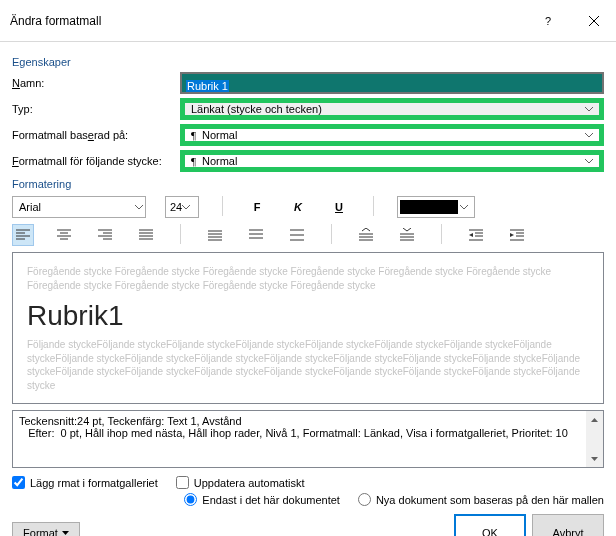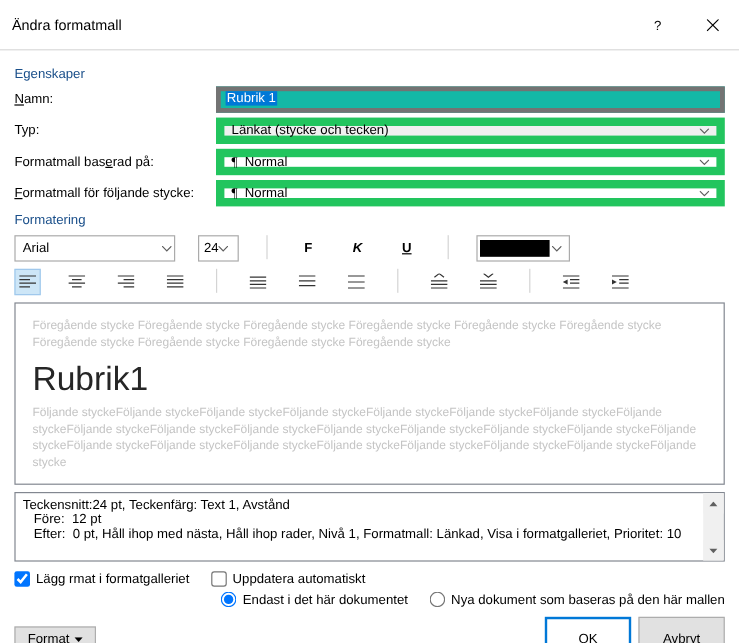--- a/index.html
+++ b/index.html
@@ -5,21 +5,21 @@
 * { box-sizing: border-box; margin: 0; padding: 0; font-family: "Segoe UI", Tahoma, sans-serif; font-size: 11px; }
 body { background: #fff; width: 616px; height: 536px; overflow: hidden; }
 .titlebar { background: #fff; height: 42px; display: flex; align-items: center; padding: 0 0 0 10px; border-bottom: 1px solid #d9d9d9; }
 .titlebar .title { flex: 1; font-size: 12px; color: #000; }
 .titlebar .btn { width: 45px; height: 30px; display: flex; align-items: center; justify-content: center; color: #000; }
 .content { padding: 8px 12px; }
 .section-label { color: #1a4f8a; font-size: 11px; margin: 6px 0 4px 0; }
 .row { display: flex; align-items: center; margin: 4px 0; min-height: 22px; }
 .row .lbl { width: 168px; color: #000; }
 .row .u { text-decoration: underline; }
-.row input[type=text], .row .combo { height: 22px; border: 7px solid #22c55e; padding: 0 4px; background: #fff; }
+.row input[type=text], .row .combo { height: 22px; border: 5px solid #22c55e; padding: 0 4px; background: #fff; }
 .row .combo { flex: 1; display: flex; align-items: center; justify-content: space-between; background: #f0f0f0; padding: 0 2px 0 6px; }
 .combo.white { background: #fff; }
 .combo .pilcrow { font-family: serif; margin-right: 6px; }
 .combo .txt { flex: 1; text-align: left; }
 .combo .chev { width: 16px; display: flex; justify-content: center; }
 .selected-text { background: #0078d7; color: #fff; padding: 0 1px; }
 .toolbar { display: flex; align-items: flex-start; gap: 19px; margin: 6px 0; flex-wrap: wrap; }
 .font-combo { width: 134px; height: 22px; border: 1px solid #ababab; display: flex; align-items: center; padding: 0 2px 0 6px; background: #fff; }
 .font-combo .txt { flex: 1; }
 .size-combo { width: 34px; height: 22px; border: 1px solid #ababab; display: flex; align-items: center; padding: 0 2px 0 4px; background: #fff; }
@@ -61,21 +61,21 @@
         <line x1="10" y1="0" x2="0" y2="10" stroke="#000" stroke-width="1"></line>
       </svg>
   </div>
 </div>
 
 <div class="content">
   <div class="section-label">Egenskaper</div>
 
   <div class="row">
     <div class="lbl"><span class="u">N</span><span textcontent="Namn:">amn:</span></div>
-    <div style="flex:1;height:22px;border:4px solid #737373;display:flex;align-items:flex-start;padding:0 4px;background:#14b8a6">
+    <div style="flex:1;height:22px;border:2px solid #737373;display:flex;align-items:flex-end;padding:0 4px;background:#0f766e">
       <span class="selected-text">Rubrik 1</span>
     </div>
   </div>
 
   <div class="row">
     <div class="lbl">Typ:</div>
     <div class="combo">
       <span class="txt">Länkat (stycke och tecken)</span>
       <span class="chev">
           <svg width="8" height="5">
@@ -246,21 +246,20 @@
   </div>
 
   <div class="preview-box">
     <div class="faded">Föregående stycke Föregående stycke Föregående stycke Föregående stycke Föregående stycke Föregående stycke Föregående stycke Föregående stycke Föregående stycke Föregående stycke</div>
     <div class="heading">Rubrik1</div>
     <div class="faded">Följande styckeFöljande styckeFöljande styckeFöljande styckeFöljande styckeFöljande styckeFöljande styckeFöljande styckeFöljande styckeFöljande styckeFöljande styckeFöljande styckeFöljande styckeFöljande styckeFöljande styckeFöljande styckeFöljande styckeFöljande styckeFöljande styckeFöljande styckeFöljande styckeFöljande styckeFöljande styckeFöljande stycke</div>
   </div>
 
   <div class="desc-box">
     <div>Teckensnitt:24 pt, Teckenfärg: Text 1, Avstånd</div>
-    <div style="white-space:pre">   Före:  12 pt</div>
     <div style="white-space:pre-wrap;padding-right:18px">   Efter:  0 pt, Håll ihop med nästa, Håll ihop rader, Nivå 1, Formatmall: Länkad, Visa i formatgalleriet, Prioritet: 10</div>
     <div class="scroll">
       <div class="arrow-btn">
           <svg width="7" height="4">
             <path d="M0 4 L3.5 0 L7 4 Z" fill="#606060"></path>
           </svg>
         </div>
       <div class="arrow-btn">
           <svg width="7" height="4">
             <path d="M0 0 L3.5 4 L7 0 Z" fill="#606060"></path>

